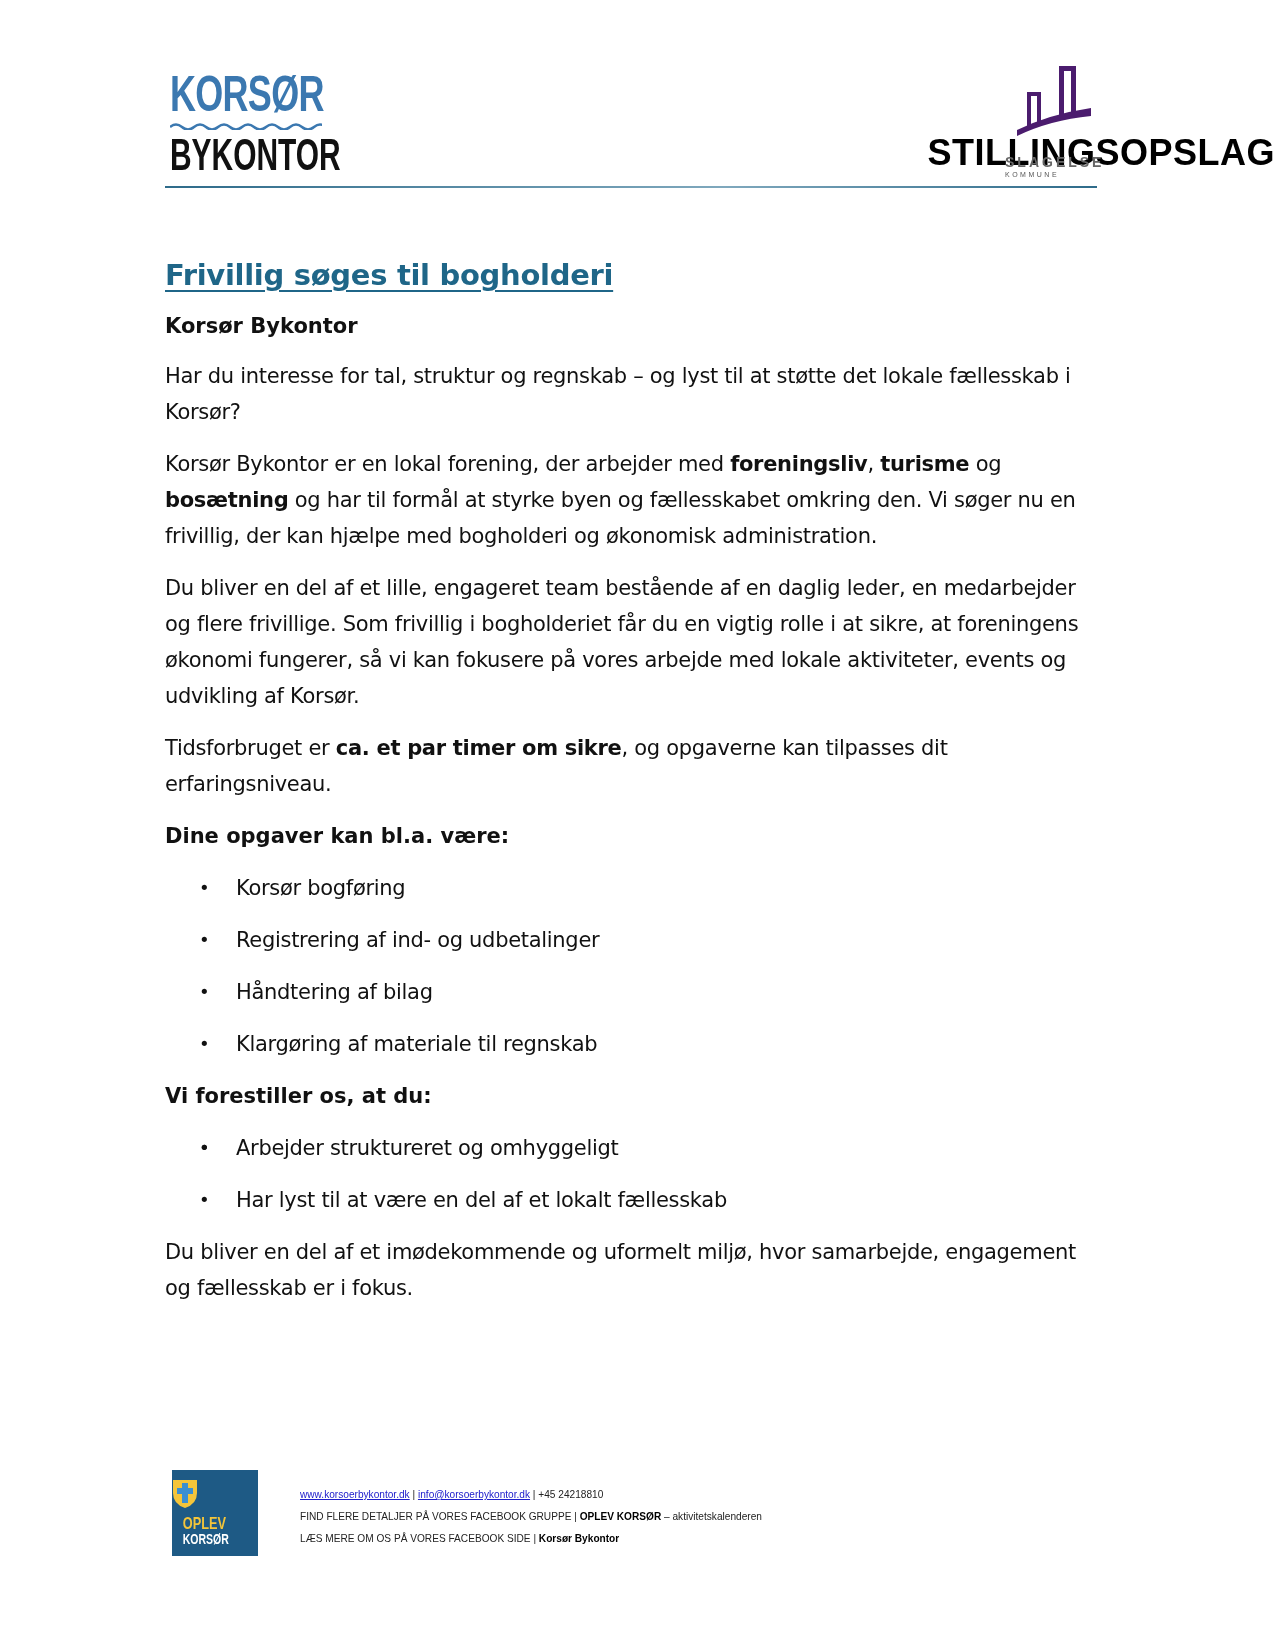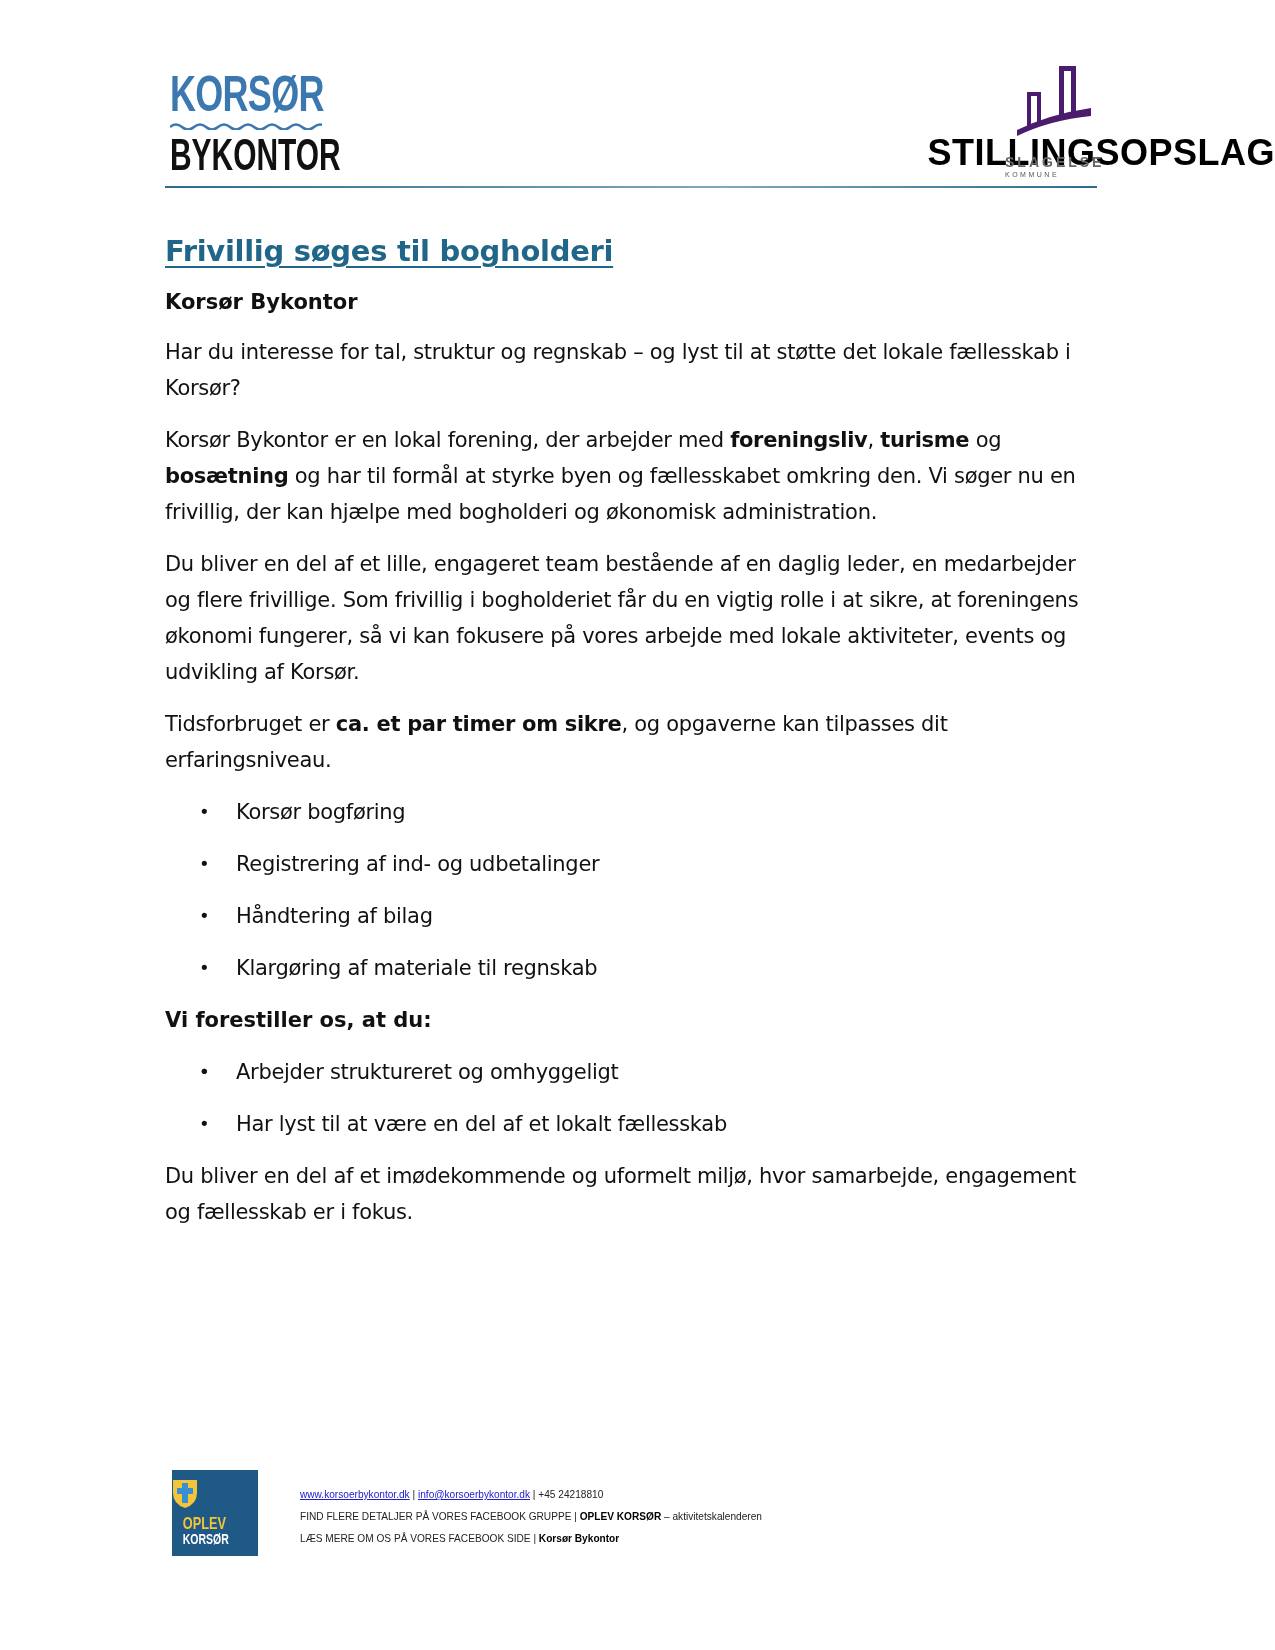--- a/index.html
+++ b/index.html
@@ -16,21 +16,21 @@
       transform: scaleX(0.68); transform-origin: left; white-space: nowrap; margin-top: 1px; }
   .doc-type { left: 0; width: 1275px; text-align: right; top: 132px; padding-left: 52px; box-sizing: border-box;
       font-family: "Liberation Sans", sans-serif; font-weight: 700; font-size: 36px; color: #000; letter-spacing: 0.5px; }
   .logo-slagelse { left: 1005px; top: 66px; width: 90px; }
   .logo-slagelse .name { font-size: 14px; font-weight: 700; color: #666; letter-spacing: 3px; margin-top: 12px; }
   .logo-slagelse .sub { font-size: 7px; color: #555; letter-spacing: 2.5px; margin-top: 1px; }
   .header-rule { left: 165px; top: 186px; width: 932px; height: 2px;
       background: linear-gradient(90deg, #2e6b8a 0%, #7fa8bd 60%, #2e6b8a 100%); }
 
   
-  .content { left: 165px; top: 234px; width: 940px; font-family: "DejaVu Sans", sans-serif; }
+  .content { left: 165px; top: 258px; width: 940px; font-family: "DejaVu Sans", sans-serif; }
   .title { font-size: 29px; font-weight: 700; color: #1f6688; text-decoration: underline;
       text-decoration-thickness: 2px; text-underline-offset: 5px; margin: 0 0 22px 0; letter-spacing: -0.3px; }
   .subtitle { font-size: 21px; font-weight: 700; margin: 0 0 20px 0; }
   p { font-size: 21px; line-height: 36px; margin: 0 0 16px 0; letter-spacing: -0.3px; }
   .section-head { font-size: 21px; font-weight: 700; margin: 0 0 16px 0; line-height: 36px; }
   ul { list-style: none; padding: 0; margin: 0 0 14px 0; }
   li { font-size: 21px; line-height: 36px; margin: 0 0 16px 0; position: relative; padding-left: 71px; letter-spacing: -0.3px; }
   li .bullet { position: absolute; left: 34px; top: 0; font-size: 18px; }
   a.mail { color: #1a1acc; text-decoration: underline; }
 
@@ -78,20 +78,21 @@
   <div class="subtitle">Korsør Bykontor</div>
 
   <p>Har du interesse for tal, struktur og regnskab – og lyst til at støtte det lokale fællesskab i Korsør?</p>
 
   <p><span>Korsør Bykontor er en lokal forening, der arbejder med </span><b>foreningsliv</b><span>, </span><b>turisme</b><span> og </span><b>bosætning</b><span> og har til formål at styrke byen og fællesskabet omkring den. Vi søger nu en frivillig, der kan hjælpe med bogholderi og økonomisk administration.</span></p>
 
   <p>Du bliver en del af et lille, engageret team bestående af en daglig leder, en medarbejder og flere frivillige. Som frivillig i bogholderiet får du en vigtig rolle i at sikre, at foreningens økonomi fungerer, så vi kan fokusere på vores arbejde med lokale aktiviteter, events og udvikling af Korsør.</p>
 
   <p><span>Tidsforbruget er </span><b>ca. et par timer om sikre</b><span>, og opgaverne kan tilpasses dit erfaringsniveau.</span></p>
 
+  <div class="section-head">Dine opgaver kan bl.a. være:</div>
   <ul>
     <li><span class="bullet">•</span><span>Korsør bogføring</span></li>
     <li><span class="bullet">•</span><span>Registrering af ind- og udbetalinger</span></li>
     <li><span class="bullet">•</span><span>Håndtering af bilag</span></li>
     <li><span class="bullet">•</span><span>Klargøring af materiale til regnskab</span></li>
   </ul>
 
   <div class="section-head">Vi forestiller os, at du:</div>
   <ul>
     <li><span class="bullet">•</span></li>

